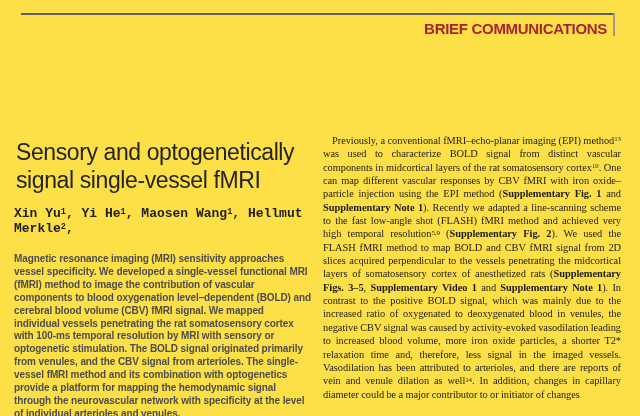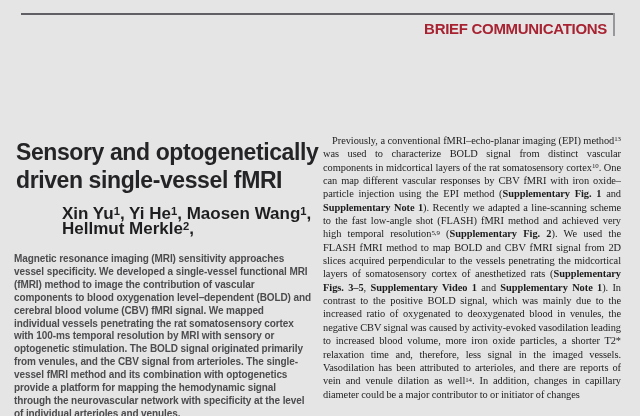--- a/index.html
+++ b/index.html
@@ -1,21 +1,21 @@
 <!DOCTYPE html>
 <html><head>
 <meta charset="utf-8">
 <style>
   html, body { margin: 0; padding: 0; background: #ffffff; }
 
   #page {
     position: relative;
     width: 640px;
     height: 416px;
-    background: #e5e5e5;
+    background: #fde047;
     overflow: hidden;
     font-family: "Liberation Serif", serif;
   }
 
   
   .masthead-rule {
     position: absolute;
     left: 21px; top: 13px;
     width: 593px; height: 2px;
     background: #5f5f64;
@@ -38,36 +38,35 @@
 
   
   .left-col {
     position: absolute;
     left: 14px; top: 138px;
     width: 298px;
   }
   .article-title {
     margin: 0 0 12px 2px;
     font-family: "Liberation Sans", sans-serif;
-    font-weight: bold;
+    font-weight: normal;
     font-size: 23px;
     line-height: 28px;
     letter-spacing: -0.4px;
     color: #242427;
   }
   .article-title .tline { white-space: nowrap; }
 
   .authors {
     margin-top: 12px;
-    font-family: Liberation Sans, sans-serif;
+    font-family: Liberation Mono, monospace;
     font-weight: bold;
-    font-size: 17px;
+    font-size: 13px;
     line-height: 15px;
     color: #1e1e20;
-    margin-left: 48px;
   }
 
   .abstract {
     margin: 17px 0 0 0;
     font-family: "Liberation Sans", sans-serif;
     font-weight: bold;
     font-size: 10px;
     line-height: 12.9px;
     letter-spacing: -0.1px;
     text-align: left;
@@ -107,21 +106,21 @@
 
   <div class="masthead-rule" style="background: rgb(95, 95, 100);"></div>
 
   <div class="section-label" style="color: rgb(168, 35, 50);">BRIEF COMMUNICATIONS</div>
 
   <div class="masthead-vrule" style="background: rgb(151, 151, 156);"></div>
 
   <div class="left-col">
     <h1 class="article-title">
         <div class="tline">Sensory and optogenetically</div>
-        <div class="tline">driven single-vessel fMRI</div>
+        <div class="tline">signal single-vessel fMRI</div>
       </h1>
 
     <div class="authors">
         <div class="rline"><span>Xin Yu</span><span class="sup">1</span><span>, Yi He</span><span class="sup">1</span><span>, Maosen Wang</span><span class="sup">1</span><span>, Hellmut Merkle</span><span class="sup">2</span><span>,</span></div>
       </div>
 
     <p class="abstract">Magnetic resonance imaging (MRI) sensitivity approaches vessel specificity. We developed a single-vessel functional MRI (fMRI) method to image the contribution of vascular components to blood oxygenation level–dependent (BOLD) and cerebral blood volume (CBV) fMRI signal. We mapped individual vessels penetrating the rat somatosensory cortex with 100-ms temporal resolution by MRI with sensory or optogenetic stimulation. The BOLD signal originated primarily from venules, and the CBV signal from arterioles. The single-vessel fMRI method and its combination with optogenetics provide a platform for mapping the hemodynamic signal through the neurovascular network with specificity at the level of individual arterioles and venules.</p>
   </div>
 
   <div class="right-col">

